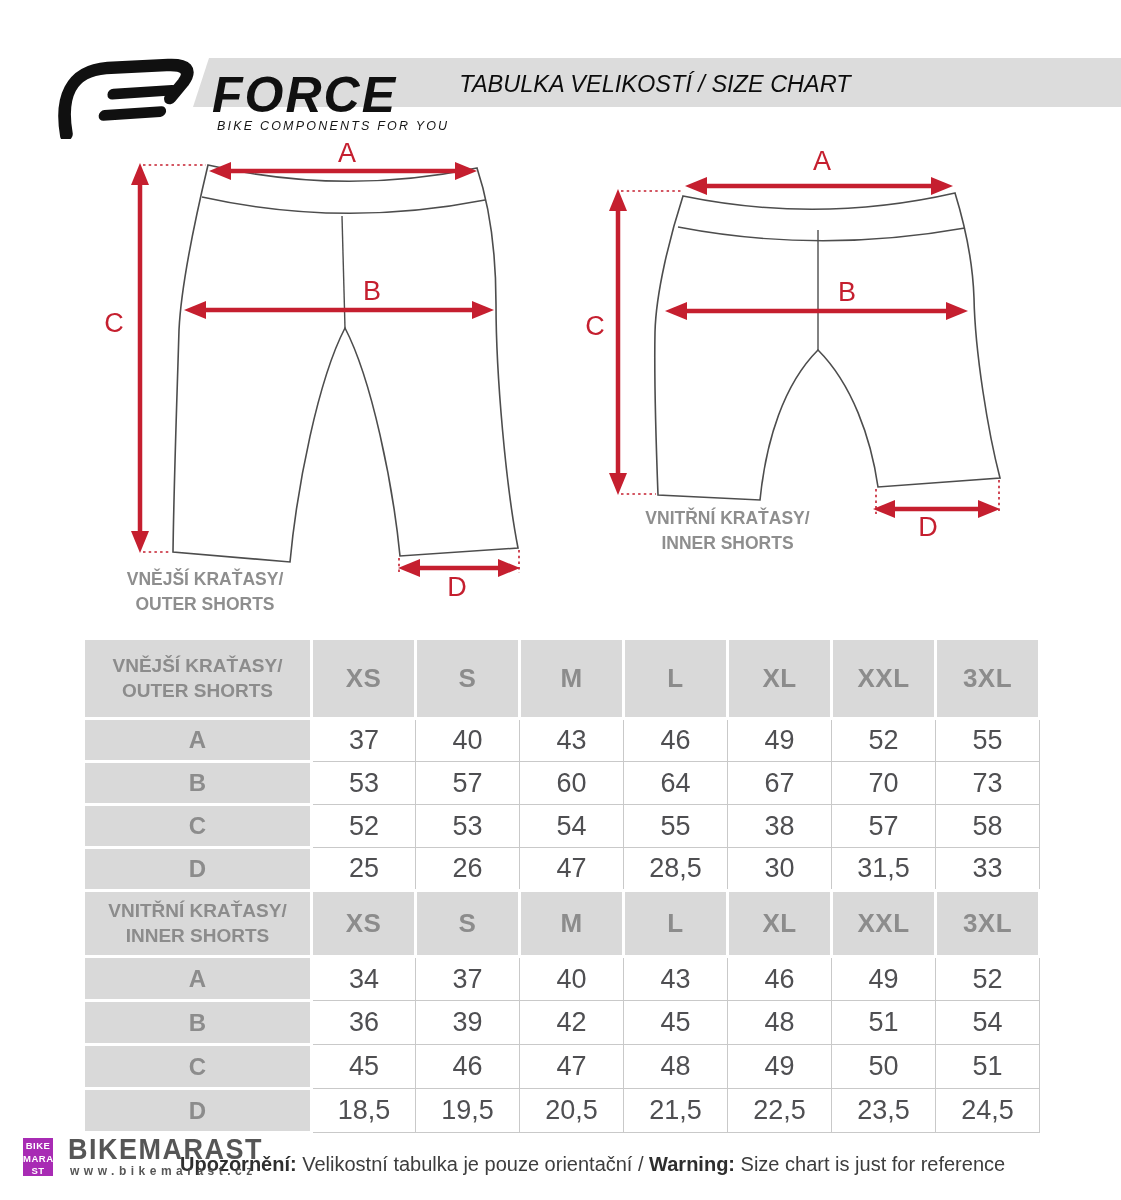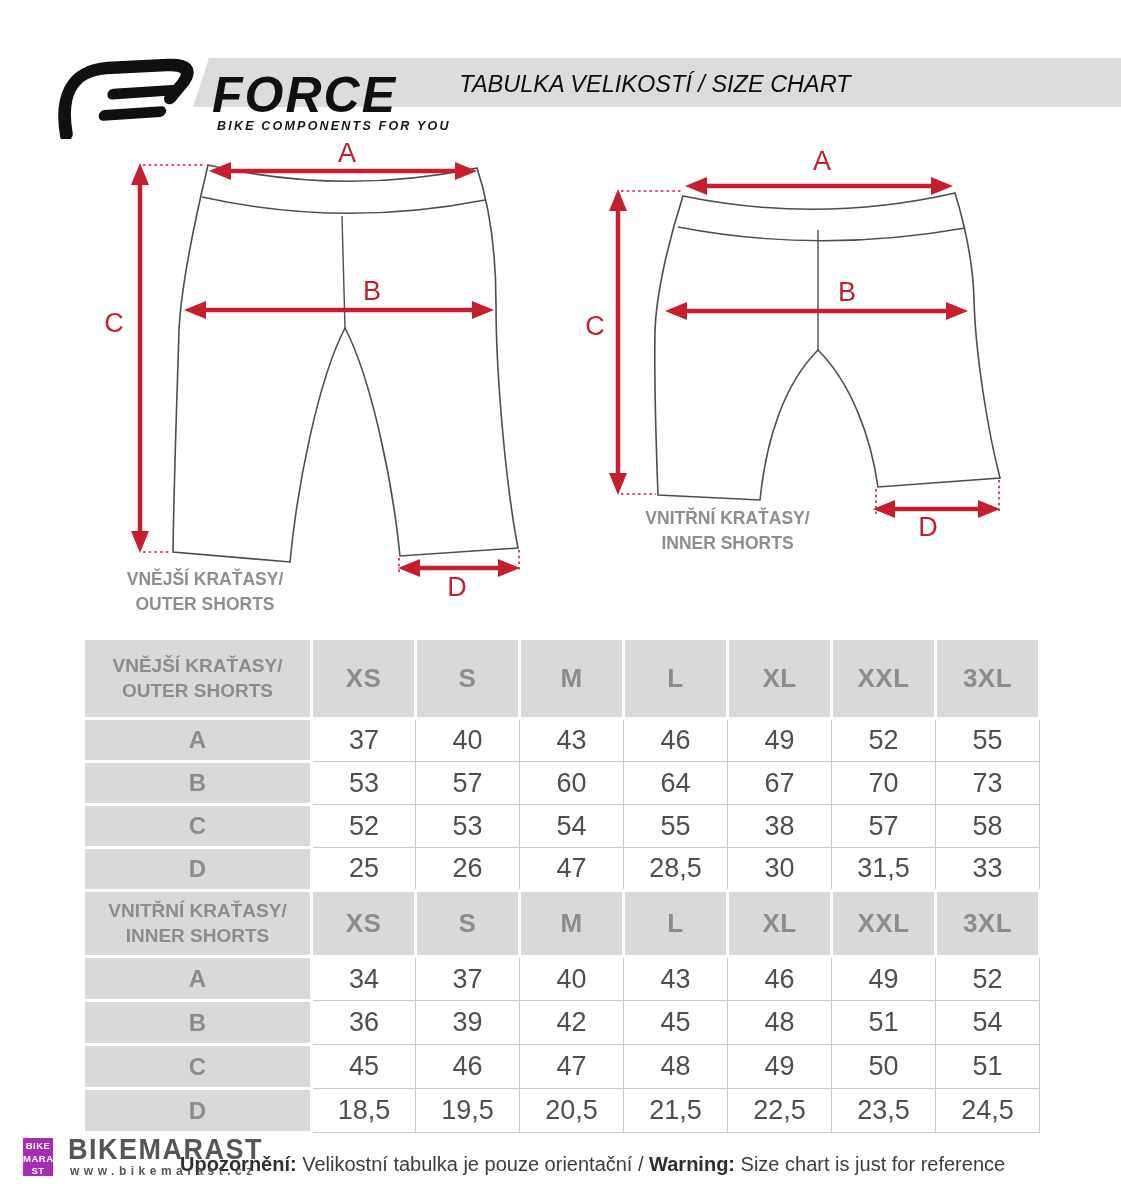--- a/index.html
+++ b/index.html
@@ -5,21 +5,21 @@
   html,body{margin:0;padding:0;background:#fff;}
   .page{position:relative;width:1121px;height:1200px;background:#ffffff;overflow:hidden;
         font-family:"Liberation Sans",sans-serif;}
 
   
   .banner{position:absolute;left:193px;top:58px;width:928px;height:49px;background:#dcdcdc;
           clip-path:polygon(16px 0,100% 0,100% 100%,0 100%);z-index:1;}
   .logo-emblem{position:absolute;left:56px;top:57px;z-index:2;}
   .brand{position:absolute;left:212px;top:66px;z-index:2;font-size:50px;font-weight:bold;
          font-style:italic;letter-spacing:2px;color:#101010;transform:scaleY(.98);}
-  .tagline{position:absolute;left:217px;top:119px;z-index:2;font-size:12.5px;font-weight:bold;
+  .tagline{position:absolute;left:217px;top:119px;z-index:2;font-size:12.5px;font-weight:normal;
            font-style:italic;letter-spacing:2.2px;color:#161616;white-space:nowrap;}
   .title{position:absolute;left:455px;top:71px;width:400px;z-index:2;text-align:center;
          font-size:23.5px;font-weight:normal;font-style:italic;color:#0c0c0c;white-space:nowrap;}
 
   
   .diagram{position:absolute;}
   .diagram.outer{left:100px;top:140px;}
   .diagram.inner{left:575px;top:140px;}
   .garment{fill:#ffffff;stroke:#4d4d4d;stroke-width:1.6px;}
   .seam{fill:none;stroke:#4d4d4d;stroke-width:1.4px;}

